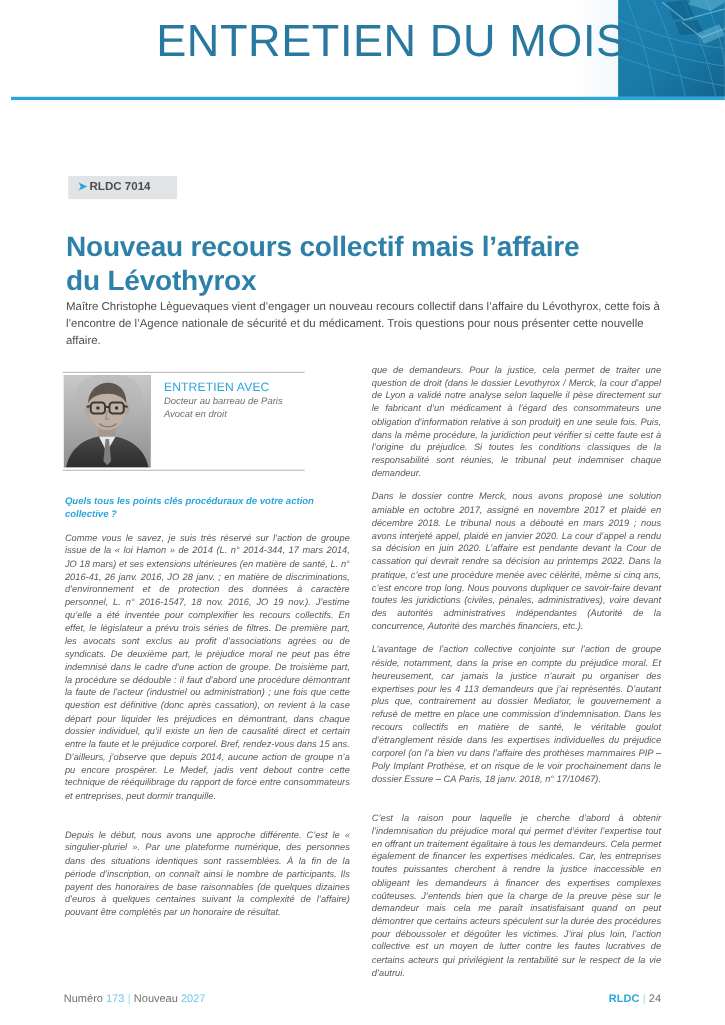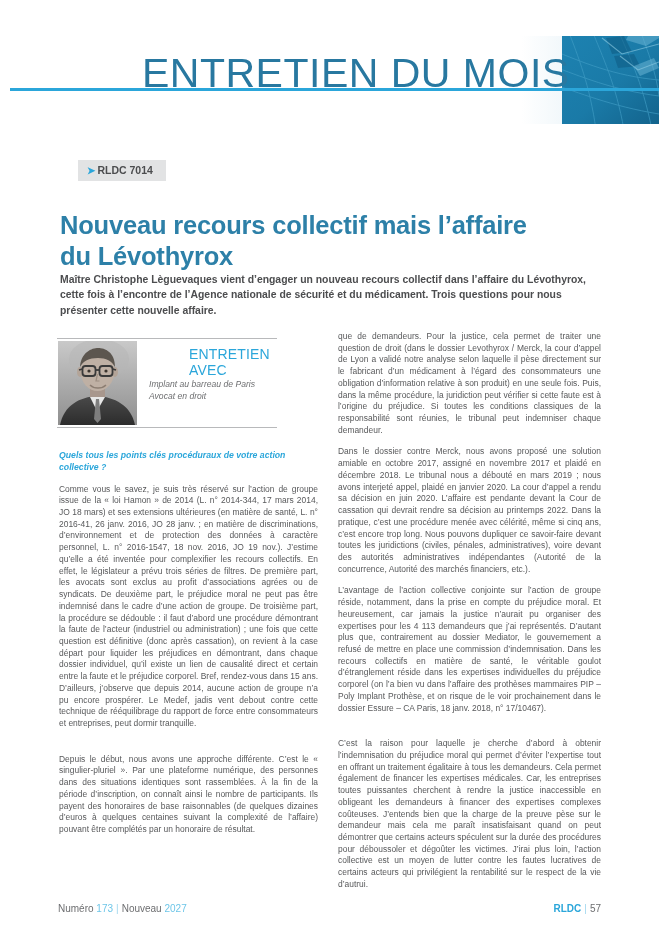--- a/index.html
+++ b/index.html
@@ -15,21 +15,20 @@
     color: #58595b;
     position: relative;
   }
 
   
   #banner {
     position: absolute;
     left: 0; top: 0;
     width: 642px;
     height: 88px;
-    margin-top: 36px;
   }
   #banner-white {
     position: absolute;
     left: 122px; top: 0;
     width: 440px; height: 88px;
     background: #ffffff;
   }
   #banner-fade {
     position: absolute;
     left: 460px; top: 0;
@@ -59,25 +58,24 @@
     left: 10px; top: 88px;
     width: 649px; height: 3px;
     background: #2ba6da;
   }
 
   
   #rldc-badge {
     position: absolute;
     left: 62px; top: 160px;
     background: #e2e3e4;
-    padding: 4px 13px 5px 9px;
+    padding: 4px 24px 5px 9px;
     font-size: 10.5px;
     color: #4c4d4f;
     white-space: nowrap;
-    margin-left: 16px;
   }
   #rldc-badge .arrow {
     color: #2ba6da;
     font-size: 10px;
     margin-right: 2px;
     font-weight: bold;
   }
   #rldc-badge .code {
     color: #4c4d4f;
     font-weight: bold;
@@ -96,21 +94,21 @@
     letter-spacing: -0.2px;
   }
 
   
   #standfirst {
     position: absolute;
     left: 60px; top: 272px;
     width: 540px;
     font-size: 10.4px;
     line-height: 15.4px;
-    font-weight: bold;
+    font-weight: normal;
     color: #4c4d4f;
     text-align: left;
   }
 
   
   #author-box {
     position: absolute;
     left: 57px; top: 338px;
     width: 220px;
     height: 90px;
@@ -132,26 +130,25 @@
     overflow: hidden;
     background: #9a9a9a;
   }
   #author-photo svg { display: block; }
   #author-meta {
     position: absolute;
     left: 92px; top: 8px;
     width: 128px;
   }
   #author-meta .interview-with {
-    font-size: 14px;
+    font-size: 11px;
     color: #2ba6da;
     letter-spacing: 0.15px;
     font-weight: normal;
     margin-bottom: 1px;
-    margin-left: 40px;
   }
   #author-meta .author-name {
     font-size: 11px;
     color: #2ba6da;
     margin-bottom: 3px;
     font-weight: normal;
   }
   #author-meta .author-role {
     font-size: 8.6px;
     font-style: italic;
@@ -177,20 +174,21 @@
     line-height: 11.8px;
     font-weight: bold;
     font-style: italic;
     color: #2ba6da;
     margin: 0 0 10px 0;
     text-align: left;
   }
   .para {
     margin: 0 0 10px 0;
     text-align: justify;
+    font-style: italic;
   }
   .para:last-child { margin-bottom: 0; margin-top: 24px; }
   #footer {
     position: absolute;
     left: 58px; top: 903px;
     width: 543px;
     font-size: 10px;
     color: #6d6e70;
   }
   #footer-left {
@@ -300,21 +298,21 @@
       <ellipse cx="31" cy="30" rx="1.6" ry="1.6" fill="#3b342e"></ellipse>
       <ellipse cx="48" cy="30" rx="1.6" ry="1.6" fill="#3b342e"></ellipse>
 
       <path d="M39.5 33 L 38 40 L 41.5 40" stroke="#9d8e82" stroke-width="1.2" fill="none"></path>
       <path d="M32 44 C 36 48, 44 48, 48 44" stroke="#8c7d72" stroke-width="1.4" fill="none"></path>
     </svg>
   </div>
   <div id="author-meta">
     <div class="interview-with">ENTRETIEN AVEC</div>
     <div class="author-role">
-      <div>Implant au barreau de Paris</div>
+      <div>Docteur au barreau de Paris</div>
       <div>Avocat en droit</div>
     </div>
   </div>
   <div class="bottomline"></div>
 </div>
 
 <div id="col-left" class="column">
   <div class="q-head">Quels tous les points clés procéduraux de votre action collective ?</div>
   <p class="para">Comme vous le savez, je suis très réservé sur l’action de groupe issue de la « loi Hamon » de 2014 (L. n° 2014-344, 17 mars 2014, JO 18 mars) et ses extensions ultérieures (en matière de santé, L. n° 2016-41, 26 janv. 2016, JO 28 janv. ; en matière de discriminations, d’environnement et de protection des données à caractère personnel, L. n° 2016-1547, 18 nov. 2016, JO 19 nov.). J’estime qu’elle a été inventée pour complexifier les recours collectifs. En effet, le législateur a prévu trois séries de filtres. De première part, les avocats sont exclus au profit d’associations agrées ou de syndicats. De deuxième part, le préjudice moral ne peut pas être indemnisé dans le cadre d’une action de groupe. De troisième part, la procédure se dédouble : il faut d’abord une procédure démontrant la faute de l’acteur (industriel ou administration) ; une fois que cette question est définitive (donc après cassation), on revient à la case départ pour liquider les préjudices en démontrant, dans chaque dossier individuel, qu’il existe un lien de causalité direct et certain entre la faute et le préjudice corporel. Bref, rendez-vous dans 15 ans. D’ailleurs, j’observe que depuis 2014, aucune action de groupe n’a pu encore prospérer. Le Medef, jadis vent debout contre cette technique de rééquilibrage du rapport de force entre consommateurs et entreprises, peut dormir tranquille.</p>
   <p class="para">Depuis le début, nous avons une approche différente. C’est le « singulier-pluriel ». Par une plateforme numérique, des personnes dans des situations identiques sont rassemblées. À la fin de la période d’inscription, on connaît ainsi le nombre de participants. Ils payent des honoraires de base raisonnables (de quelques dizaines d’euros à quelques centaines suivant la complexité de l’affaire) pouvant être complétés par un honoraire de résultat.</p>
@@ -322,14 +320,14 @@
 
 <div id="col-right" class="column">
   <p class="para">que de demandeurs. Pour la justice, cela permet de traiter une question de droit (dans le dossier Levothyrox / Merck, la cour d’appel de Lyon a validé notre analyse selon laquelle il pèse directement sur le fabricant d’un médicament à l’égard des consommateurs une obligation d’information relative à son produit) en une seule fois. Puis, dans la même procédure, la juridiction peut vérifier si cette faute est à l’origine du préjudice. Si toutes les conditions classiques de la responsabilité sont réunies, le tribunal peut indemniser chaque demandeur.</p>
   <p class="para">Dans le dossier contre Merck, nous avons proposé une solution amiable en octobre 2017, assigné en novembre 2017 et plaidé en décembre 2018. Le tribunal nous a débouté en mars 2019 ; nous avons interjeté appel, plaidé en janvier 2020. La cour d’appel a rendu sa décision en juin 2020. L’affaire est pendante devant la Cour de cassation qui devrait rendre sa décision au printemps 2022. Dans la pratique, c’est une procédure menée avec célérité, même si cinq ans, c’est encore trop long. Nous pouvons dupliquer ce savoir-faire devant toutes les juridictions (civiles, pénales, administratives), voire devant des autorités administratives indépendantes (Autorité de la concurrence, Autorité des marchés financiers, etc.).</p>
   <p class="para">L’avantage de l’action collective conjointe sur l’action de groupe réside, notamment, dans la prise en compte du préjudice moral. Et heureusement, car jamais la justice n’aurait pu organiser des expertises pour les 4 113 demandeurs que j’ai représentés. D’autant plus que, contrairement au dossier Mediator, le gouvernement a refusé de mettre en place une commission d’indemnisation. Dans les recours collectifs en matière de santé, le véritable goulot d’étranglement réside dans les expertises individuelles du préjudice corporel (on l’a bien vu dans l’affaire des prothèses mammaires PIP – Poly Implant Prothèse, et on risque de le voir prochainement dans le dossier Essure – CA Paris, 18 janv. 2018, n° 17/10467).</p>
   <p class="para">C’est la raison pour laquelle je cherche d’abord à obtenir l’indemnisation du préjudice moral qui permet d’éviter l’expertise tout en offrant un traitement égalitaire à tous les demandeurs. Cela permet également de financer les expertises médicales. Car, les entreprises toutes puissantes cherchent à rendre la justice inaccessible en obligeant les demandeurs à financer des expertises complexes coûteuses. J’entends bien que la charge de la preuve pèse sur le demandeur mais cela me paraît insatisfaisant quand on peut démontrer que certains acteurs spéculent sur la durée des procédures pour déboussoler et dégoûter les victimes. J’irai plus loin, l’action collective est un moyen de lutter contre les fautes lucratives de certains acteurs qui privilégient la rentabilité sur le respect de la vie d’autrui.</p>
 </div>
 
 <div id="footer">
   <div id="footer-left"><span>Numéro</span><span> </span><span class="accent">173</span><span class="sep">|</span><span>Nouveau</span><span> </span><span class="accent">2027</span></div>
-  <div id="footer-right"><span class="accent-strong">RLDC</span><span class="sep">|</span><span>57</span></div>
+  <div id="footer-right"><span class="accent-strong">RLDC</span><span class="sep">|</span><span>24</span></div>
 </div>
 
 </body></html>

